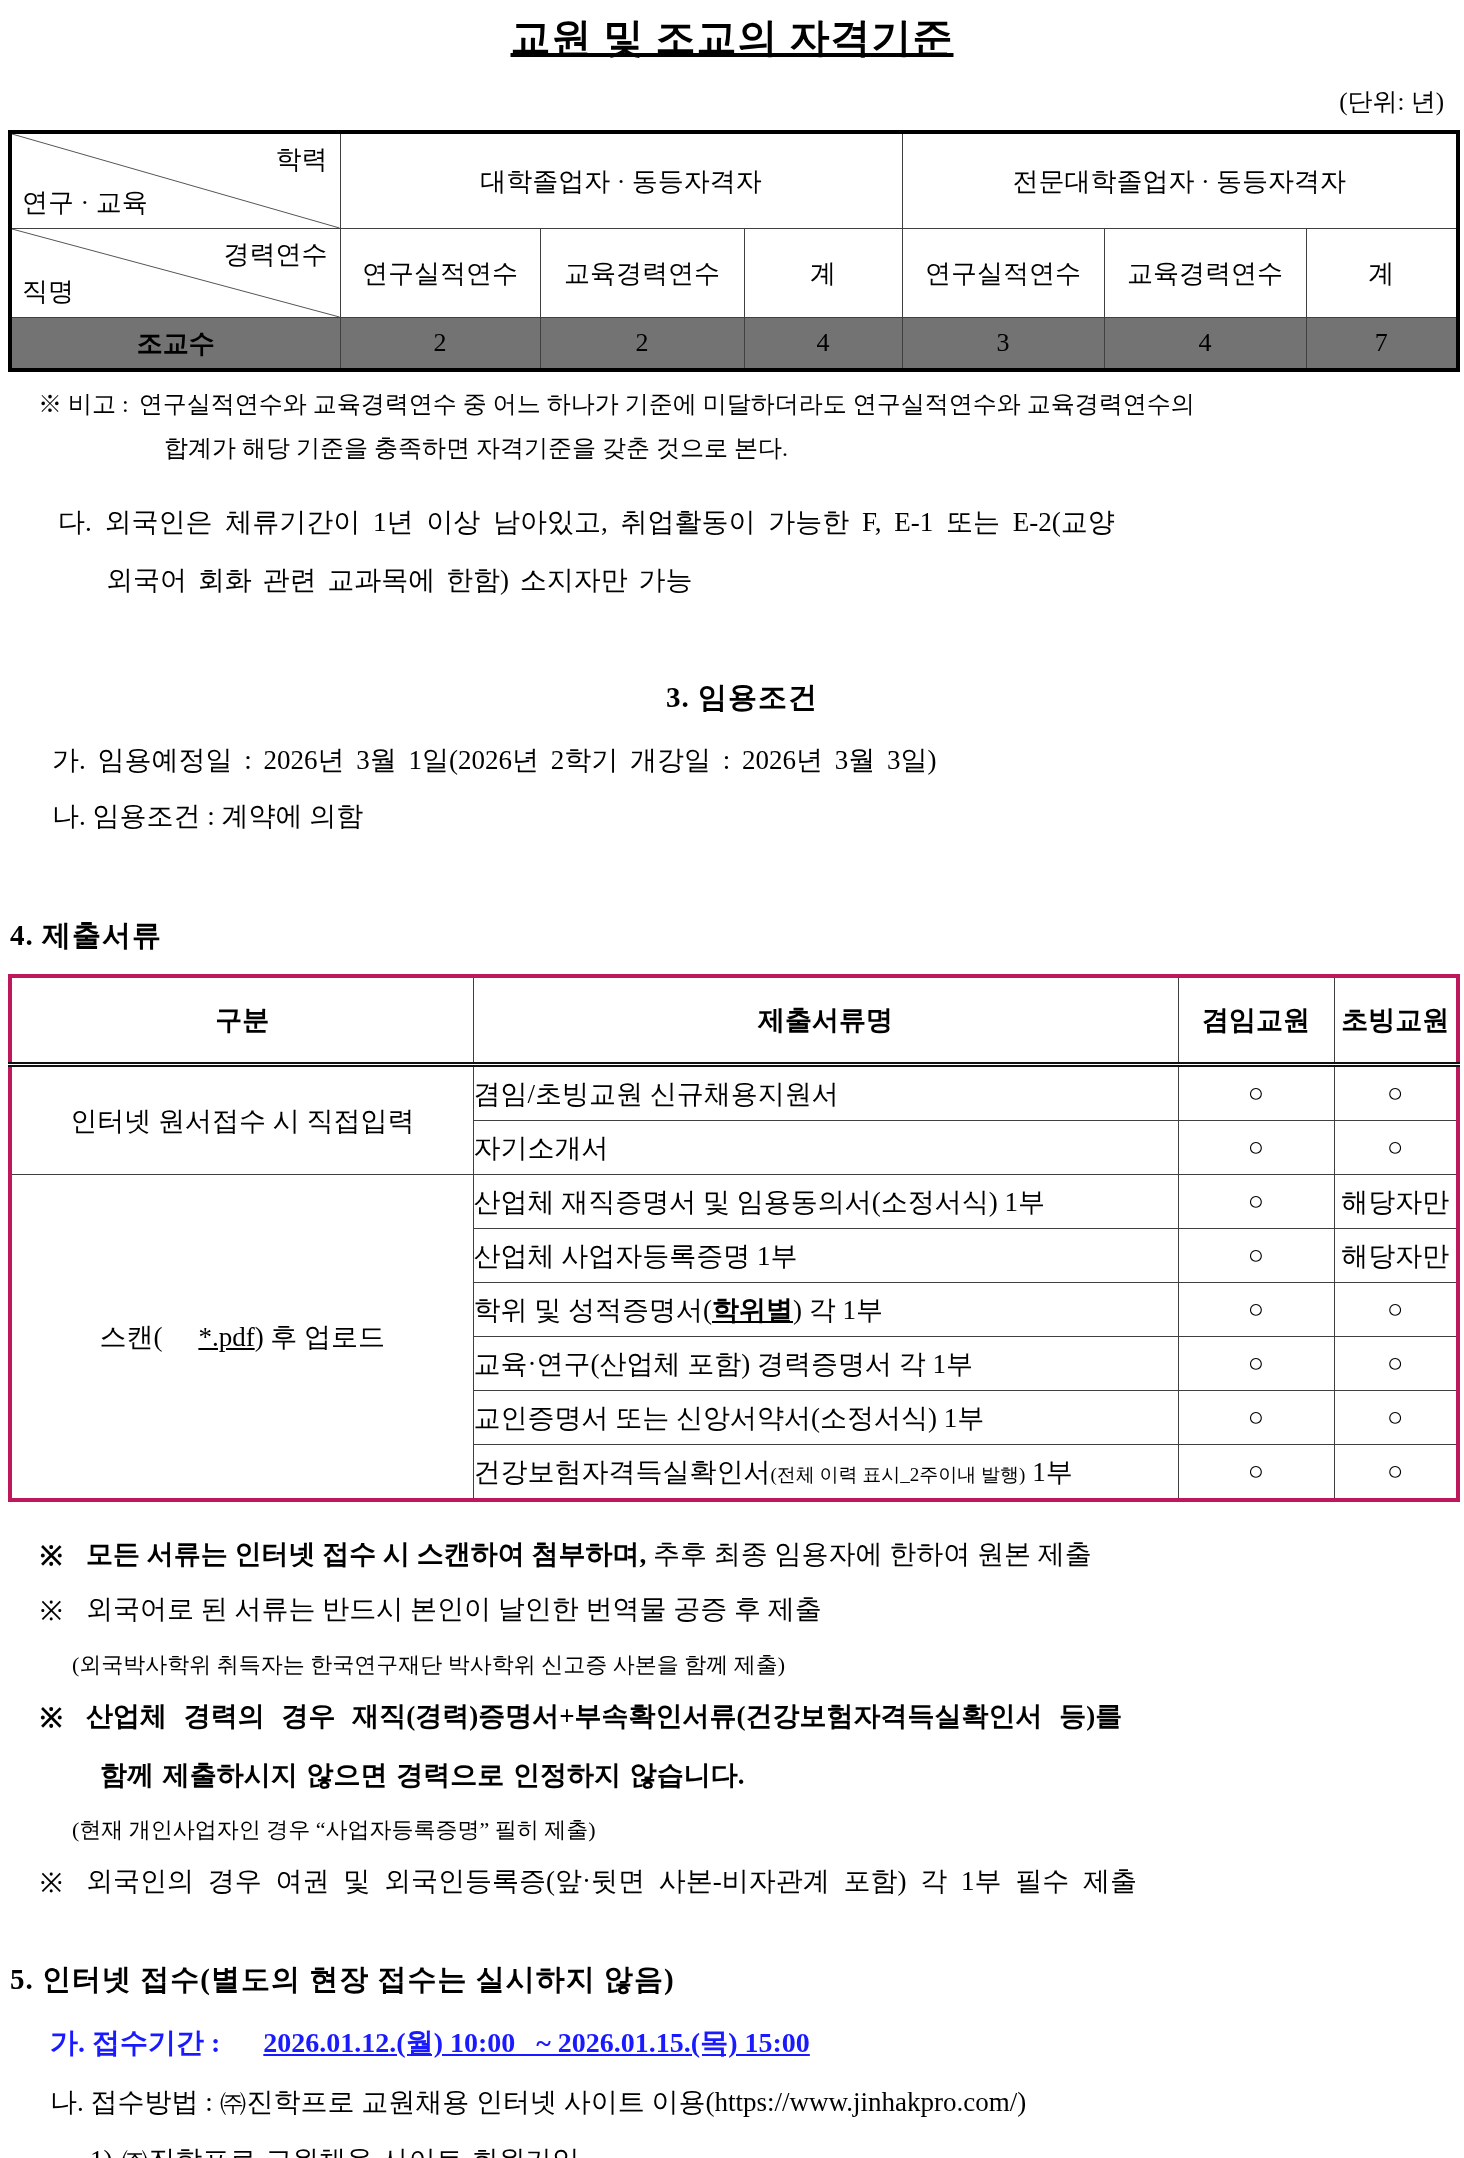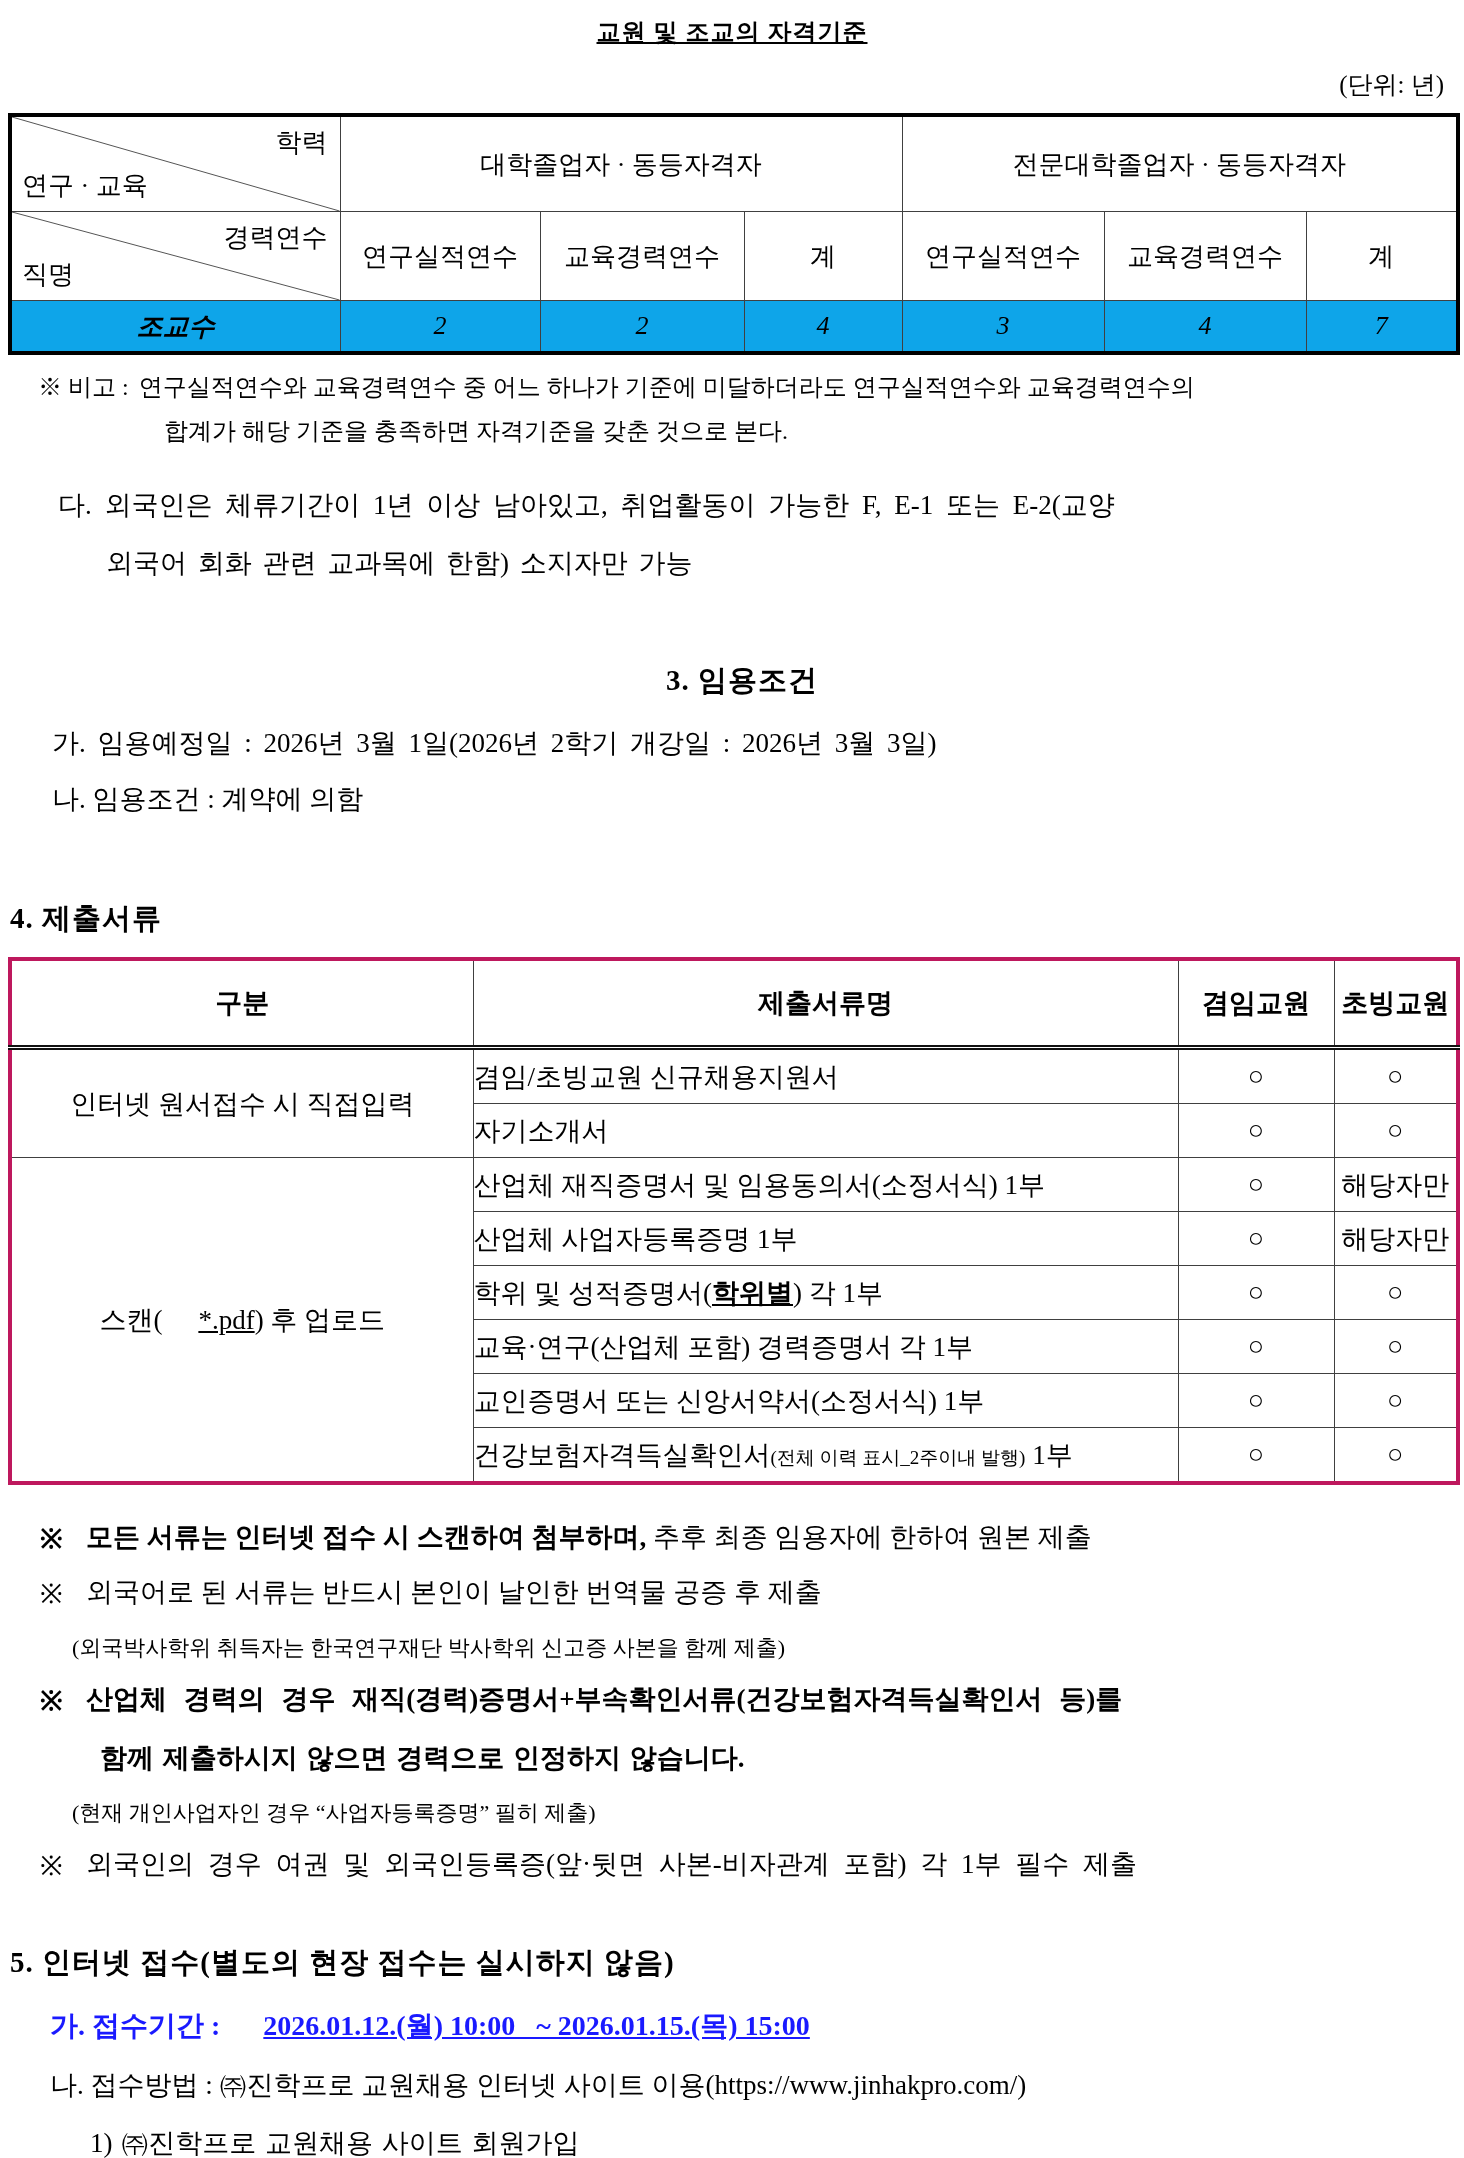--- a/index.html
+++ b/index.html
@@ -4,34 +4,34 @@
 <style>
   html,body { margin:0; padding:0; }
   body {
     width:1464px; height:2158px; overflow:hidden;
     background:#fff; color:#000;
     font-family:"Liberation Serif","DejaVu Serif",serif;
   }
   .page { padding:10px 8px 0 8px; }
 
   .doc-title {
-    text-align:center; font-size:24px; font-weight:bold;
-    text-decoration:underline; letter-spacing:1px; margin-top:6px;
+    text-align:center; font-size:40px; font-weight:bold;
+    text-decoration:underline; letter-spacing:1px; 
   }
   .unit-line { text-align:right; font-size:25px; margin:20px 12px 0 0; }
 
   
   table.qual {
     border-collapse:collapse; table-layout:fixed;
     width:1448px; margin-top:12px; border:4px solid #000;
   }
   table.qual td { border:1px solid #404040; text-align:center; font-size:26px; padding:0; }
   .qr1 td { height:94px; }
   .qr2 td { height:88px; }
-  .qr3 td { height:50px; background:#0ea5e9; border-top:5px double #111; font-size:27px;font-style:italic; }
+  .qr3 td { height:50px; background:#737373; border-top:5px double #111; font-size:27px; }
   .qr3 .rowlabel { font-weight:bold; }
   td.diag { position:relative; }
   td.diag svg { position:absolute; left:0; top:0; width:100%; height:100%; display:block; }
   td.diag .tr { position:absolute; top:8px; right:12px; }
   td.diag .bl { position:absolute; bottom:8px; left:10px; }
 
   
   .bigo-l1 { font-size:24px; margin:16px 0 0 30px; }
   .bigo-l1 .gap { display:inline-block; width:10px; }
   .bigo-l2 { font-size:24px; margin:12px 0 0 156px; }

